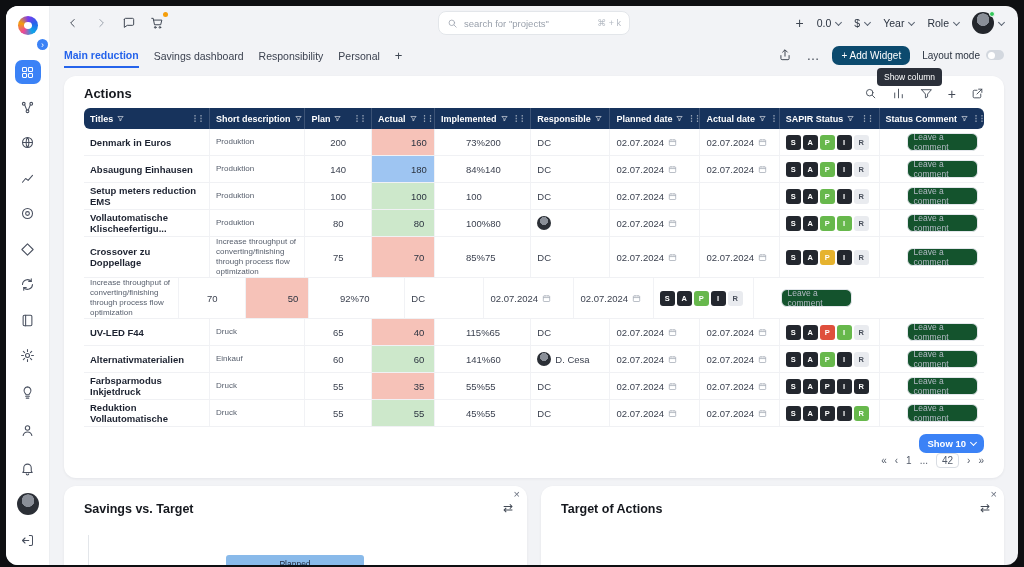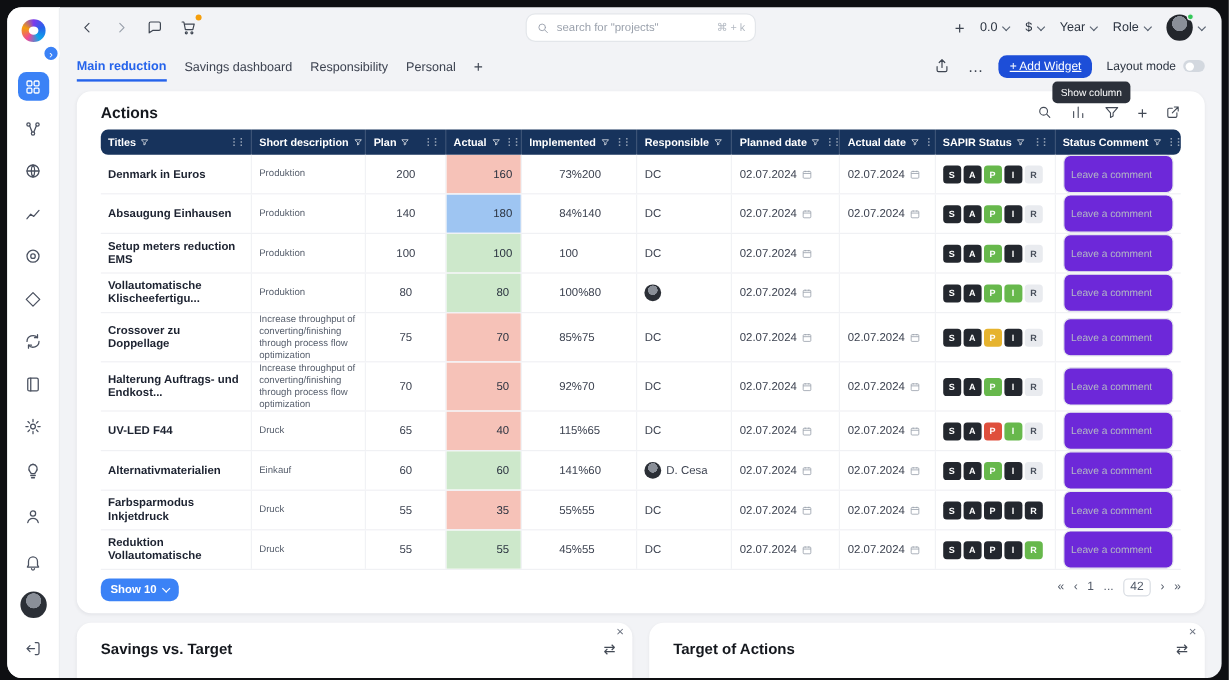--- a/index.html
+++ b/index.html
@@ -39,21 +39,21 @@
   .plusbtn { background:none; border:none; font-size:14px; color:#3f4652; cursor:pointer; line-height:1; }
   .tavatar { width:22px; height:22px; border-radius:50%; background:radial-gradient(circle at 50% 35%, #8a8f98 0 34%, #23262c 36%); position:relative; }
   .status-dot { position:absolute; top:-1px; right:-1px; width:6px; height:6px; border-radius:50%; background:#34c759; border:1.5px solid #f2f3f6; }
 
   .tabsbar { height:30px; display:flex; align-items:center; padding:0 14px; gap:15px; font-size:10.5px; color:#3c4250; }
   .tab { cursor:pointer; padding:6px 0 5px; }
   .tab.active { color:#2563eb; font-weight:700; border-bottom:2px solid #2563eb; }
   .tab-add { color:#3f4652; font-size:13px; cursor:pointer; }
   .tabs-right { margin-left:auto; display:flex; align-items:center; gap:12px; }
   .more-btn { background:none; border:none; font-size:13px; color:#3f4652; letter-spacing:1px; cursor:pointer; }
-  .addwidget { background:#1d4ed8; color:#fff; border:none; border-radius:7px; font-size:10px; padding:4px 9px; cursor:pointer; font-family:inherit;text-decoration:underline; }
+  .addwidget { background:#0c4a6e; color:#fff; border:none; border-radius:7px; font-size:10px; padding:4px 9px; cursor:pointer; font-family:inherit; }
   .layoutmode { display:flex; align-items:center; gap:6px; font-size:10px; color:#2b3340; }
   .toggle { width:18px; height:10px; border-radius:5px; background:#d3d8df; position:relative; cursor:pointer; }
   .toggle::after { content:''; position:absolute; left:1.5px; top:1.5px; width:7px; height:7px; border-radius:50%; background:#fff; }
   .tooltip { position:absolute; right:76px; top:62px; background:#2b303a; color:#fff; font-size:8.5px; padding:4px 7px; border-radius:4px; z-index:50; }
 
   
   .content { flex:1; min-height:0; padding:6px 14px 0; display:flex; flex-direction:column; gap:8px; }
   .card { background:#fff; border-radius:12px; box-shadow:0 1px 3px rgba(16,24,40,.06); }
 
   .actions-card { padding:10px 20px 6px; }
@@ -85,23 +85,23 @@
   .c-date { gap:4px; }
   .cal { width:9px; height:9px; fill:none; stroke:#98a0ab; stroke-width:1.8; flex:0 0 auto; }
   .ravatar { width:14px; height:14px; border-radius:50%; background:radial-gradient(circle at 50% 35%, #8a8f98 0 34%, #2b2f36 36%); margin-right:4px; flex:0 0 auto; }
   .c-sapir { gap:2px; }
   .badge { width:15px; height:15px; border-radius:3px; display:flex; align-items:center; justify-content:center; font-size:7.5px; font-weight:700; color:#fff; cursor:pointer; flex:0 0 auto; }
   .b-dark { background:#23272e; }
   .b-green { background:#67b84c; }
   .b-yellow { background:#e6b32e; }
   .b-red { background:#df4f3c; }
   .b-light { background:#e9ebef; color:#474e5a; }
-  .cinput { flex:1; height:32px; border:1px solid #e4e7ec; border-radius:6px; padding:0 6px; font-size:8.5px; color:#b3bac4; display:flex; align-items:center; background:#6d28d9; }
-
-  .table-footer { display:flex; align-items:flex-start; margin:7px 0 4px; }
+  .cinput { flex:1; height:18px; border:1px solid #e4e7ec; border-radius:6px; padding:0 6px; font-size:8.5px; color:#b3bac4; display:flex; align-items:center; background:#14532d;margin-left:21px; }
+
+  .table-footer { display:flex; align-items:flex-end; margin:7px 0 4px;flex-direction:column; }
   .show-btn { background:#3b82f6; color:#fff; border:none; border-radius:7px; font-size:9.5px; font-weight:600; padding:4px 8px; display:flex; align-items:center; gap:5px; cursor:pointer; font-family:inherit; }
   .show-btn .chev { border-color:#fff; }
   .pagination { margin-left:auto; display:flex; align-items:center; gap:8px; font-size:10px; color:#525a68; }
   .pg { cursor:pointer; }
   .pagebox { border:1px solid #d9dde3; border-radius:4px; padding:1px 5px; }
 
   
   .bottom-row { flex:1; min-height:0; display:flex; gap:14px; }
   .widget { flex:1; position:relative; padding:13px 20px; border-radius:12px 12px 0 0; height:140px; }
   .widget-title { font-size:12.5px; font-weight:700; color:#15181e; }
@@ -569,21 +569,20 @@
                   <span class="badge b-dark">A</span>
                   <span class="badge b-yellow">P</span>
                   <span class="badge b-dark">I</span>
                   <span class="badge b-light">R</span>
                 </div>
                 <div class="td c-comment" style="width:11.6%">
                   <span class="cinput">Leave a comment</span>
                 </div>
               </div>
               <div class="tr tall">
-                <div class="td c-title" style="width:14.0%">Halterung Auftrags- und Endkost...</div>
                 <div class="td c-desc" style="width:10.6%">Increase throughput of converting/finishing through process flow optimization</div>
                 <div class="td c-plan" style="width:7.4%">70</div>
                 <div class="td c-actual" style="width:7.0%">
                   <span class="abox a-red">50</span>
                 </div>
                 <div class="td c-impl" style="width:10.7%">
                   <span>92%</span>
                   <span>70</span>
                 </div>
                 <div class="td c-resp" style="width:8.8%">

